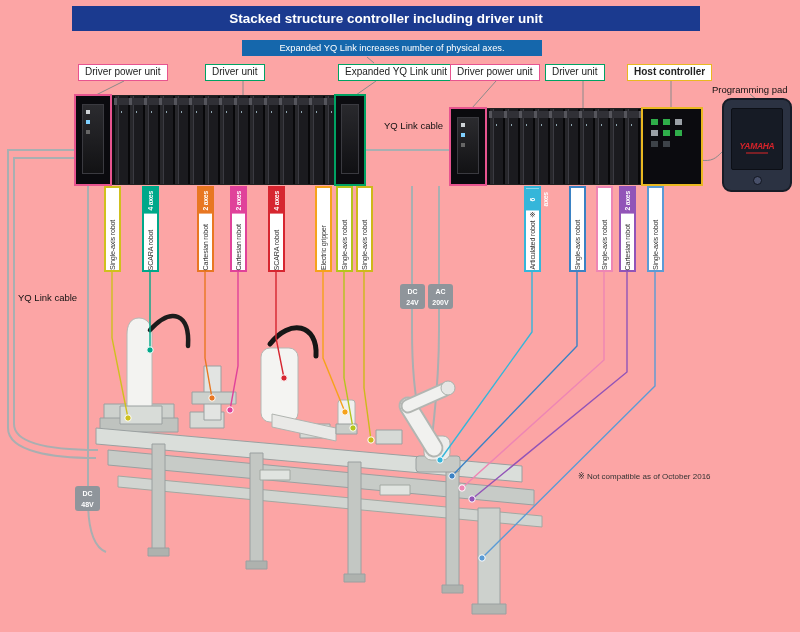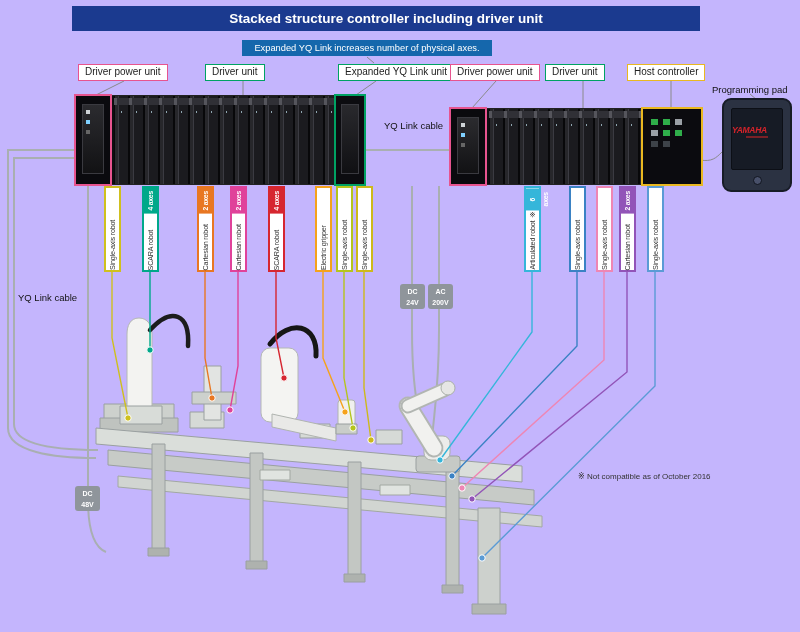--- a/index.html
+++ b/index.html
@@ -1,23 +1,23 @@
 <!DOCTYPE html>
 <html><head>
 <meta charset="utf-8">
 <style>
   * { margin:0; padding:0; box-sizing:border-box; }
   body { background:#fff; font-family:"Liberation Sans","DejaVu Sans",sans-serif; }
-  #canvas { position:relative; width:800px; height:632px; background:#c4b5fd; overflow:hidden; }
+  #canvas { position:relative; width:800px; height:632px; background:#fca5a5; overflow:hidden; }
   #diagram-svg { position:absolute; left:0; top:0; width:800px; height:632px; }
 
   .title-bar { position:absolute; left:72px; top:6px; width:628px; height:25px;
     background:#1b3a8f; color:#fff; font-weight:bold; font-size:13.5px;
     text-align:center; line-height:25px; }
-  .banner { position:absolute; left:242px; top:40px; width:250px; height:16px;
+  .banner { position:absolute; left:242px; top:40px; width:300px; height:16px;
     background:#1567ac; color:#fff; font-size:9.3px; text-align:center; line-height:16px; }
 
   .unit-label { position:absolute; top:64px; height:17px; background:#fff;
     border:1.5px solid #888; font-size:10px; line-height:14px; padding:0 6px;
     color:#222; white-space:nowrap; }
 
   .plain-label { position:absolute; font-size:9.5px; color:#111; white-space:nowrap; }
 
   .rack { position:absolute; background:#0d0d10; border:1px solid #222; }
   #rack-left  { left:75px; top:95px;  width:290px; height:90px; }
@@ -56,21 +56,21 @@
     display:flex; align-items:center; }
 
   .pbadge { position:absolute; width:25px; height:25px; background:#8f959b; border-radius:3px;
     color:#fff; font-size:7px; font-weight:bold; text-align:center; line-height:11px;
     padding-top:2px; }
 
   .pad { position:absolute; left:722px; top:98px; width:70px; height:94px;
     background:#2b3242; border:2px solid #171c26; border-radius:9px; }
   .pad-screen { position:absolute; left:7px; top:8px; width:52px; height:62px;
     background:#161b25; border:1px solid #0c0f16; border-radius:2px; }
-  .pad-logo { margin-top:16px; color:#d6232a; font-weight:bold;
+  .pad-logo { margin-top:32px; text-align:center; color:#d6232a; font-weight:bold;
     font-style:italic; font-size:8.5px; letter-spacing:-0.3px; }
   .pad-sub { margin-top:1px; height:2px; margin-left:14px; margin-right:14px; background:#7a2026; }
   .pad-btn { position:absolute; left:29px; bottom:5px; width:9px; height:9px;
     border-radius:50%; background:#48506a; border:1px solid #10141e; }
 
   .note { position:absolute; left:578px; top:472px; font-size:8px; color:#333;text-align:right; }
 </style>
 </head>
 <body>
 
@@ -181,21 +181,21 @@
 
   <div class="title-bar">Stacked structure controller including driver unit</div>
   <div class="banner">Expanded YQ Link increases number of physical axes.</div>
 
   <div id="unit-labels">
       <div class="unit-label" style="left: 78px; border-color: rgb(231, 84, 143);">Driver power unit</div>
       <div class="unit-label" style="left: 205px; border-color: rgb(0, 162, 99);">Driver unit</div>
       <div class="unit-label" style="left: 318px; border-color: rgb(0, 162, 99); margin-left: 20px;">Expanded YQ Link unit</div>
       <div class="unit-label" style="left: 450px; border-color: rgb(231, 84, 143);">Driver power unit</div>
       <div class="unit-label" style="left: 545px; border-color: rgb(0, 162, 99);">Driver unit</div>
-      <div class="unit-label" style="left: 627px; border-color: rgb(233, 184, 33);">Host controller</div>
+      <div class="unit-label" style="left: 627px; border-color: rgb(233, 184, 33); font-weight: bold;">Host controller</div>
     </div>
 
   <div class="rack" id="rack-left">
     <div class="rack-power"></div>
     <div class="rack-modules"></div>
     <div class="rack-expand"></div>
   </div>
   <div class="rack" id="rack-right">
     <div class="rack-power"></div>
     <div class="rack-modules"></div>

